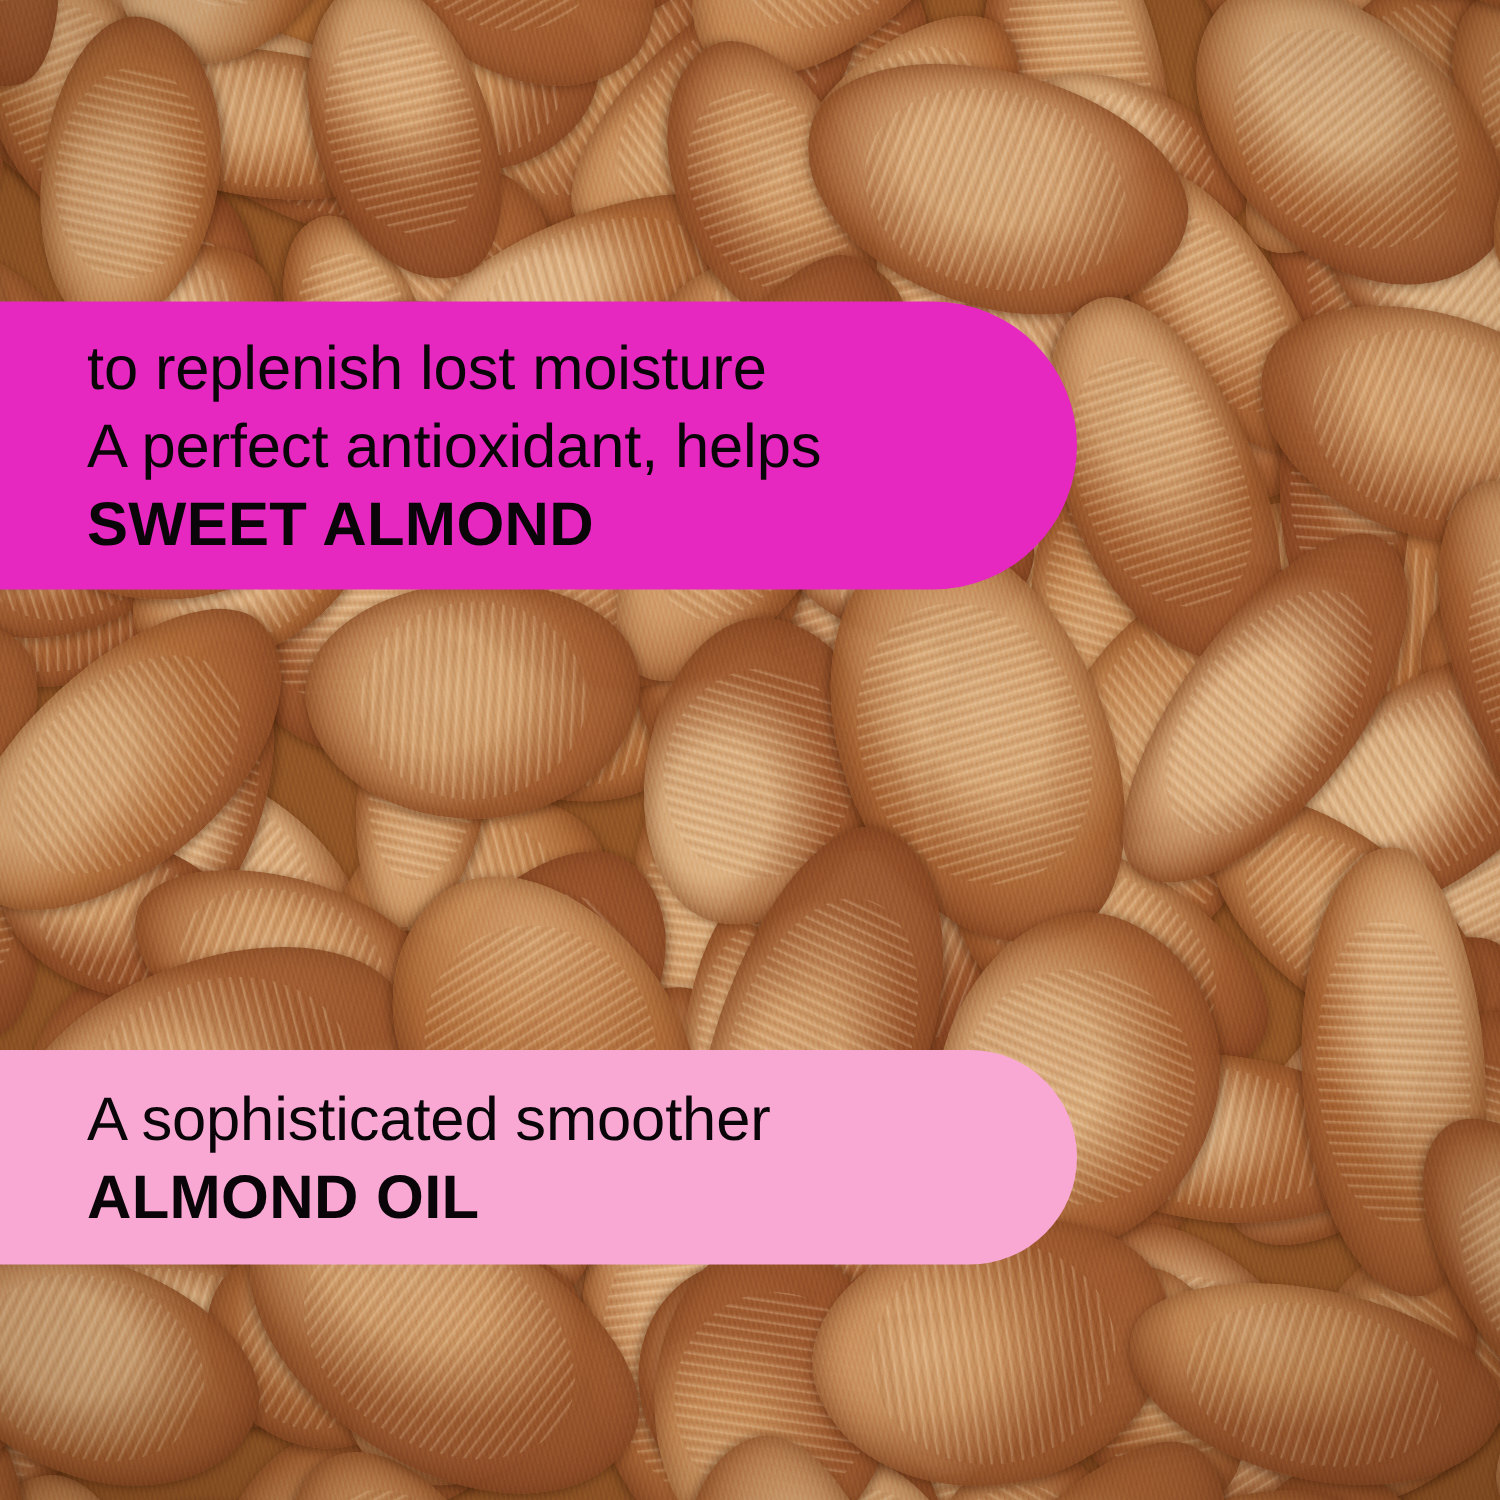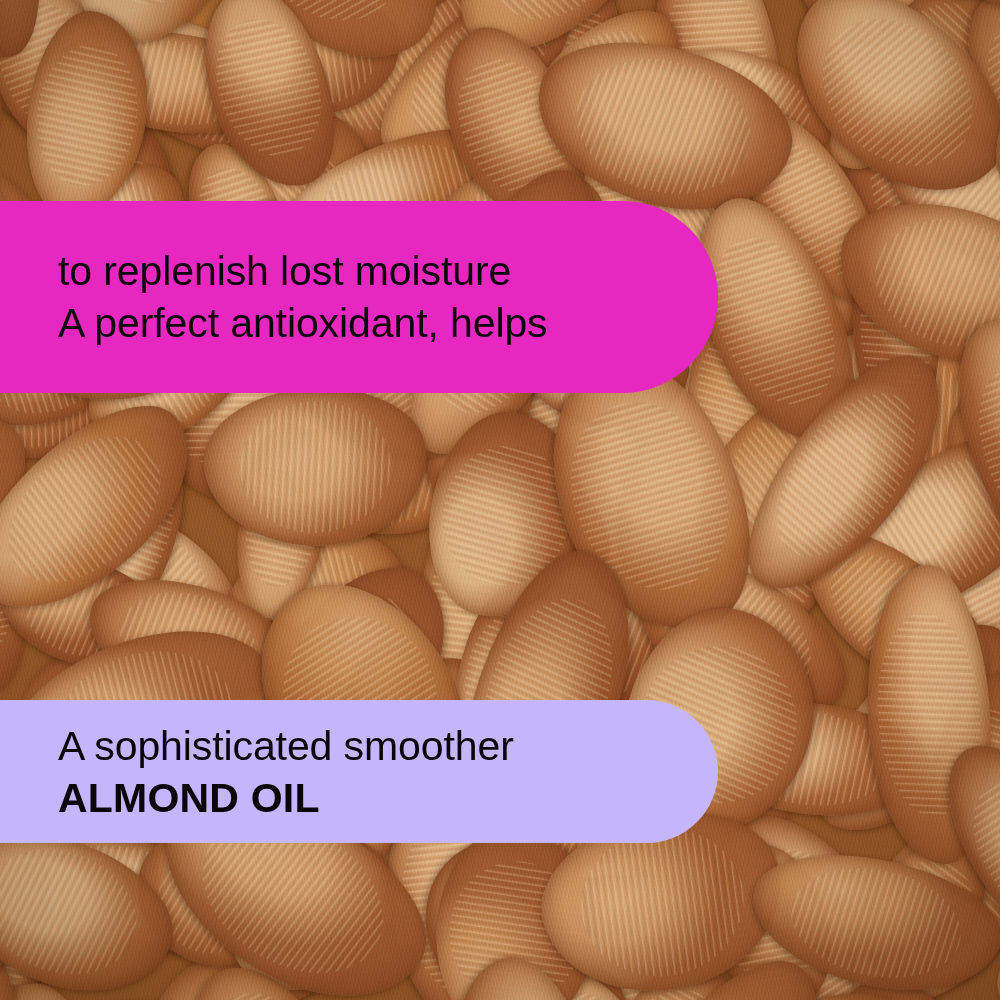--- a/index.html
+++ b/index.html
@@ -292,21 +292,22 @@
         <div class="nut" style="left: 547.019px; top: 1026.03px; width: 316.828px; height: 137.095px; transform: rotate(-50.5deg); opacity: 0.93; background: radial-gradient(62% 70% at 39% 35%, rgb(212, 164, 117) 0%, rgb(202, 146, 97) 34%, rgb(167, 100, 54) 72%, rgb(152, 87, 47) 100%);"></div>
         <div class="nut" style="left: 830.056px; top: 1068.34px; width: 240.436px; height: 127.023px; transform: rotate(-60.6deg); opacity: 0.93; background: radial-gradient(62% 70% at 39% 34%, rgb(221, 178, 134) 0%, rgb(216, 169, 123) 34%, rgb(168, 102, 55) 72%, rgb(151, 86, 46) 100%);"></div>
       </div>
     <div class="grain"></div>
     <div class="vignette"></div>
   </div>
 
   <div class="banner" id="banner-1" style="background-color: rgb(230, 40, 192); color: rgb(10, 5, 8);">
     <div class="line">to replenish lost moisture</div>
     <div class="line">A perfect antioxidant, helps</div>
+    <div class="ingredient">SWEET ALMOND</div>
   </div>
 
 
-  <div class="banner" id="banner-3" style="background-color: #c4b5fd; color: rgb(10, 5, 8);">
+  <div class="banner" id="banner-3" style="background-color: #f9a8d4; color: rgb(10, 5, 8);">
     <div class="line">A sophisticated smoother</div>
     <div class="ingredient">ALMOND OIL</div>
   </div>
 
 </div>
 
 </body></html>

